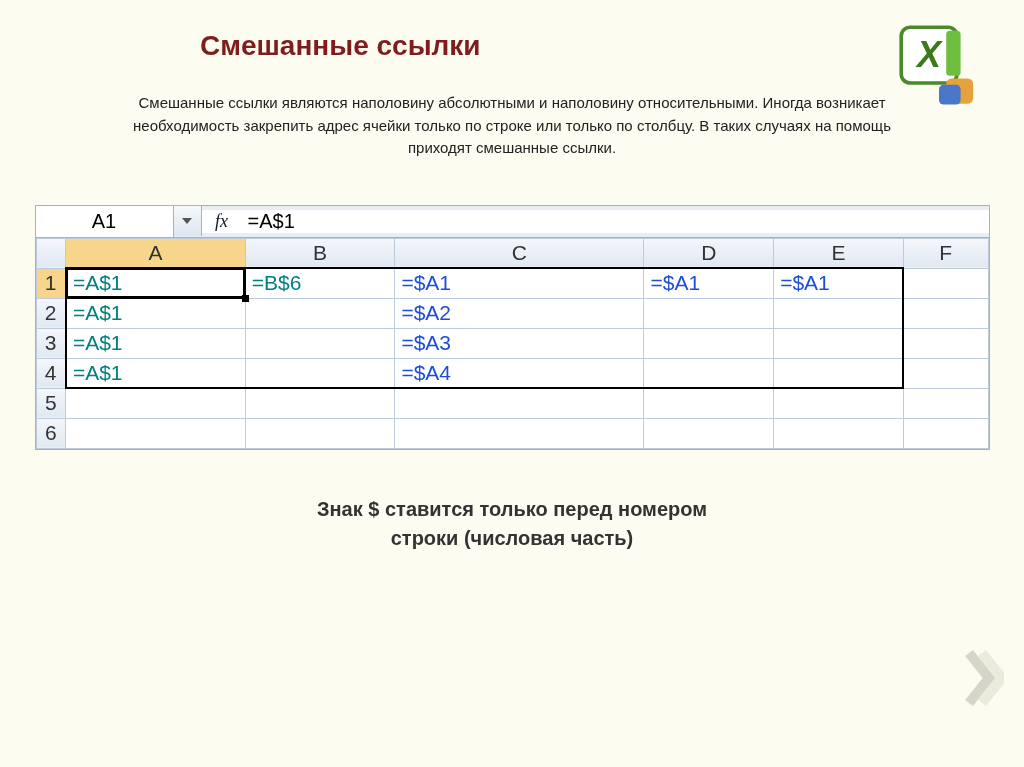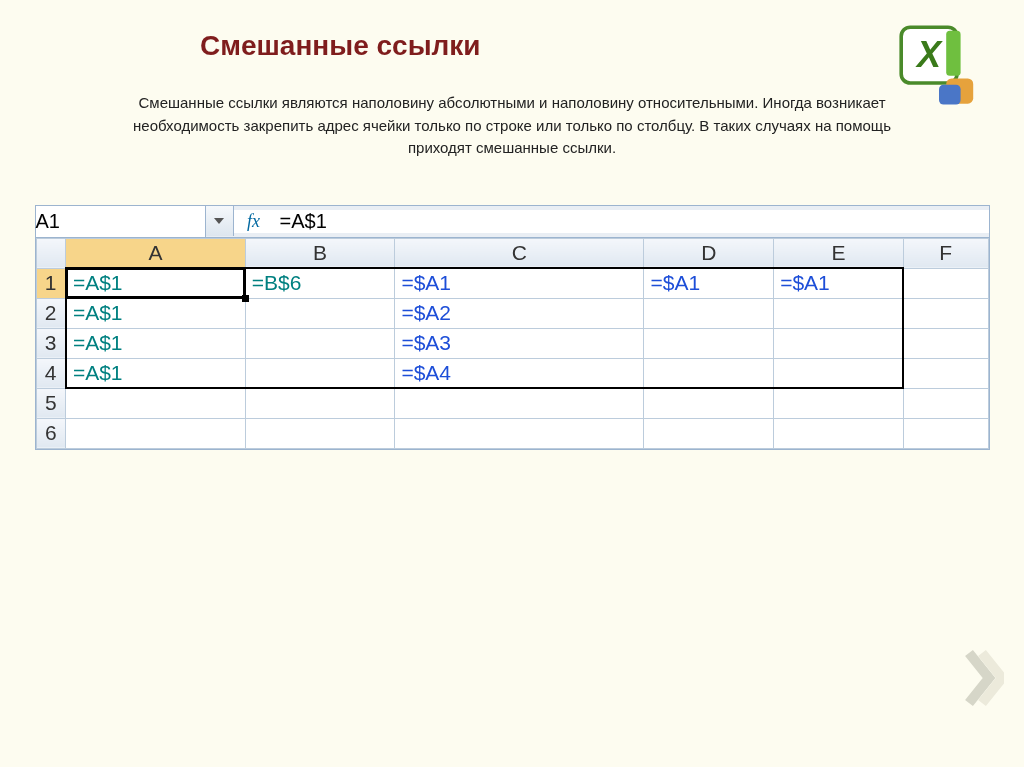--- a/index.html
+++ b/index.html
@@ -41,22 +41,22 @@
     background: #fff;
   }
   .formula-bar {
     display: flex;
     align-items: center;
     border-bottom: 1px solid #9cb4cf;
     font-size: 20px;
     background: #e9eef4;
   }
   .name-box {
-    width: 170px;
-    text-align: left;
+    width: 138px;
+    text-align: center;
     padding: 4px 0;
     border-right: 1px solid #9cb4cf;
     background: #fff;
   }
   .dropdown-marker {
     width: 28px;
     display: flex;
     justify-content: center;
     align-items: center;
     border-right: 1px solid #9cb4cf;
@@ -68,21 +68,21 @@
     display: flex;
     align-items: center;
     flex: 1;
     background: #fff;
   }
   .fx-icon {
     width: 40px;
     text-align: center;
     font-style: italic;
     font-family: 'Times New Roman', serif;
-    color: #0369a1;
+    color: #0f172a;
     font-size: 18px;
   }
   .fx-value {
     padding-left: 6px;
   }
   table.sheet {
     border-collapse: collapse;
     width: 100%;
     font-size: 21px;
   }
@@ -252,20 +252,21 @@
       <td></td>
       <td></td>
       <td></td>
       <td></td>
     </tr>
   </tbody>
     </table>
 </div>
 
 <div class="captions">
+  <div class="caption">Знак $ ставится только перед номером строки (числовая часть)</div>
 </div>
 
 <div class="chevron-deco">
   <svg width="40" height="60" viewBox="0 0 40 60">
     <polyline points="5,5 25,30 5,55" fill="none" stroke="#d6d6c8" stroke-width="10"></polyline>
     <polyline points="18,5 38,30 18,55" fill="none" stroke="#eceadb" stroke-width="10"></polyline>
   </svg>
 </div>
 
 </body></html>

